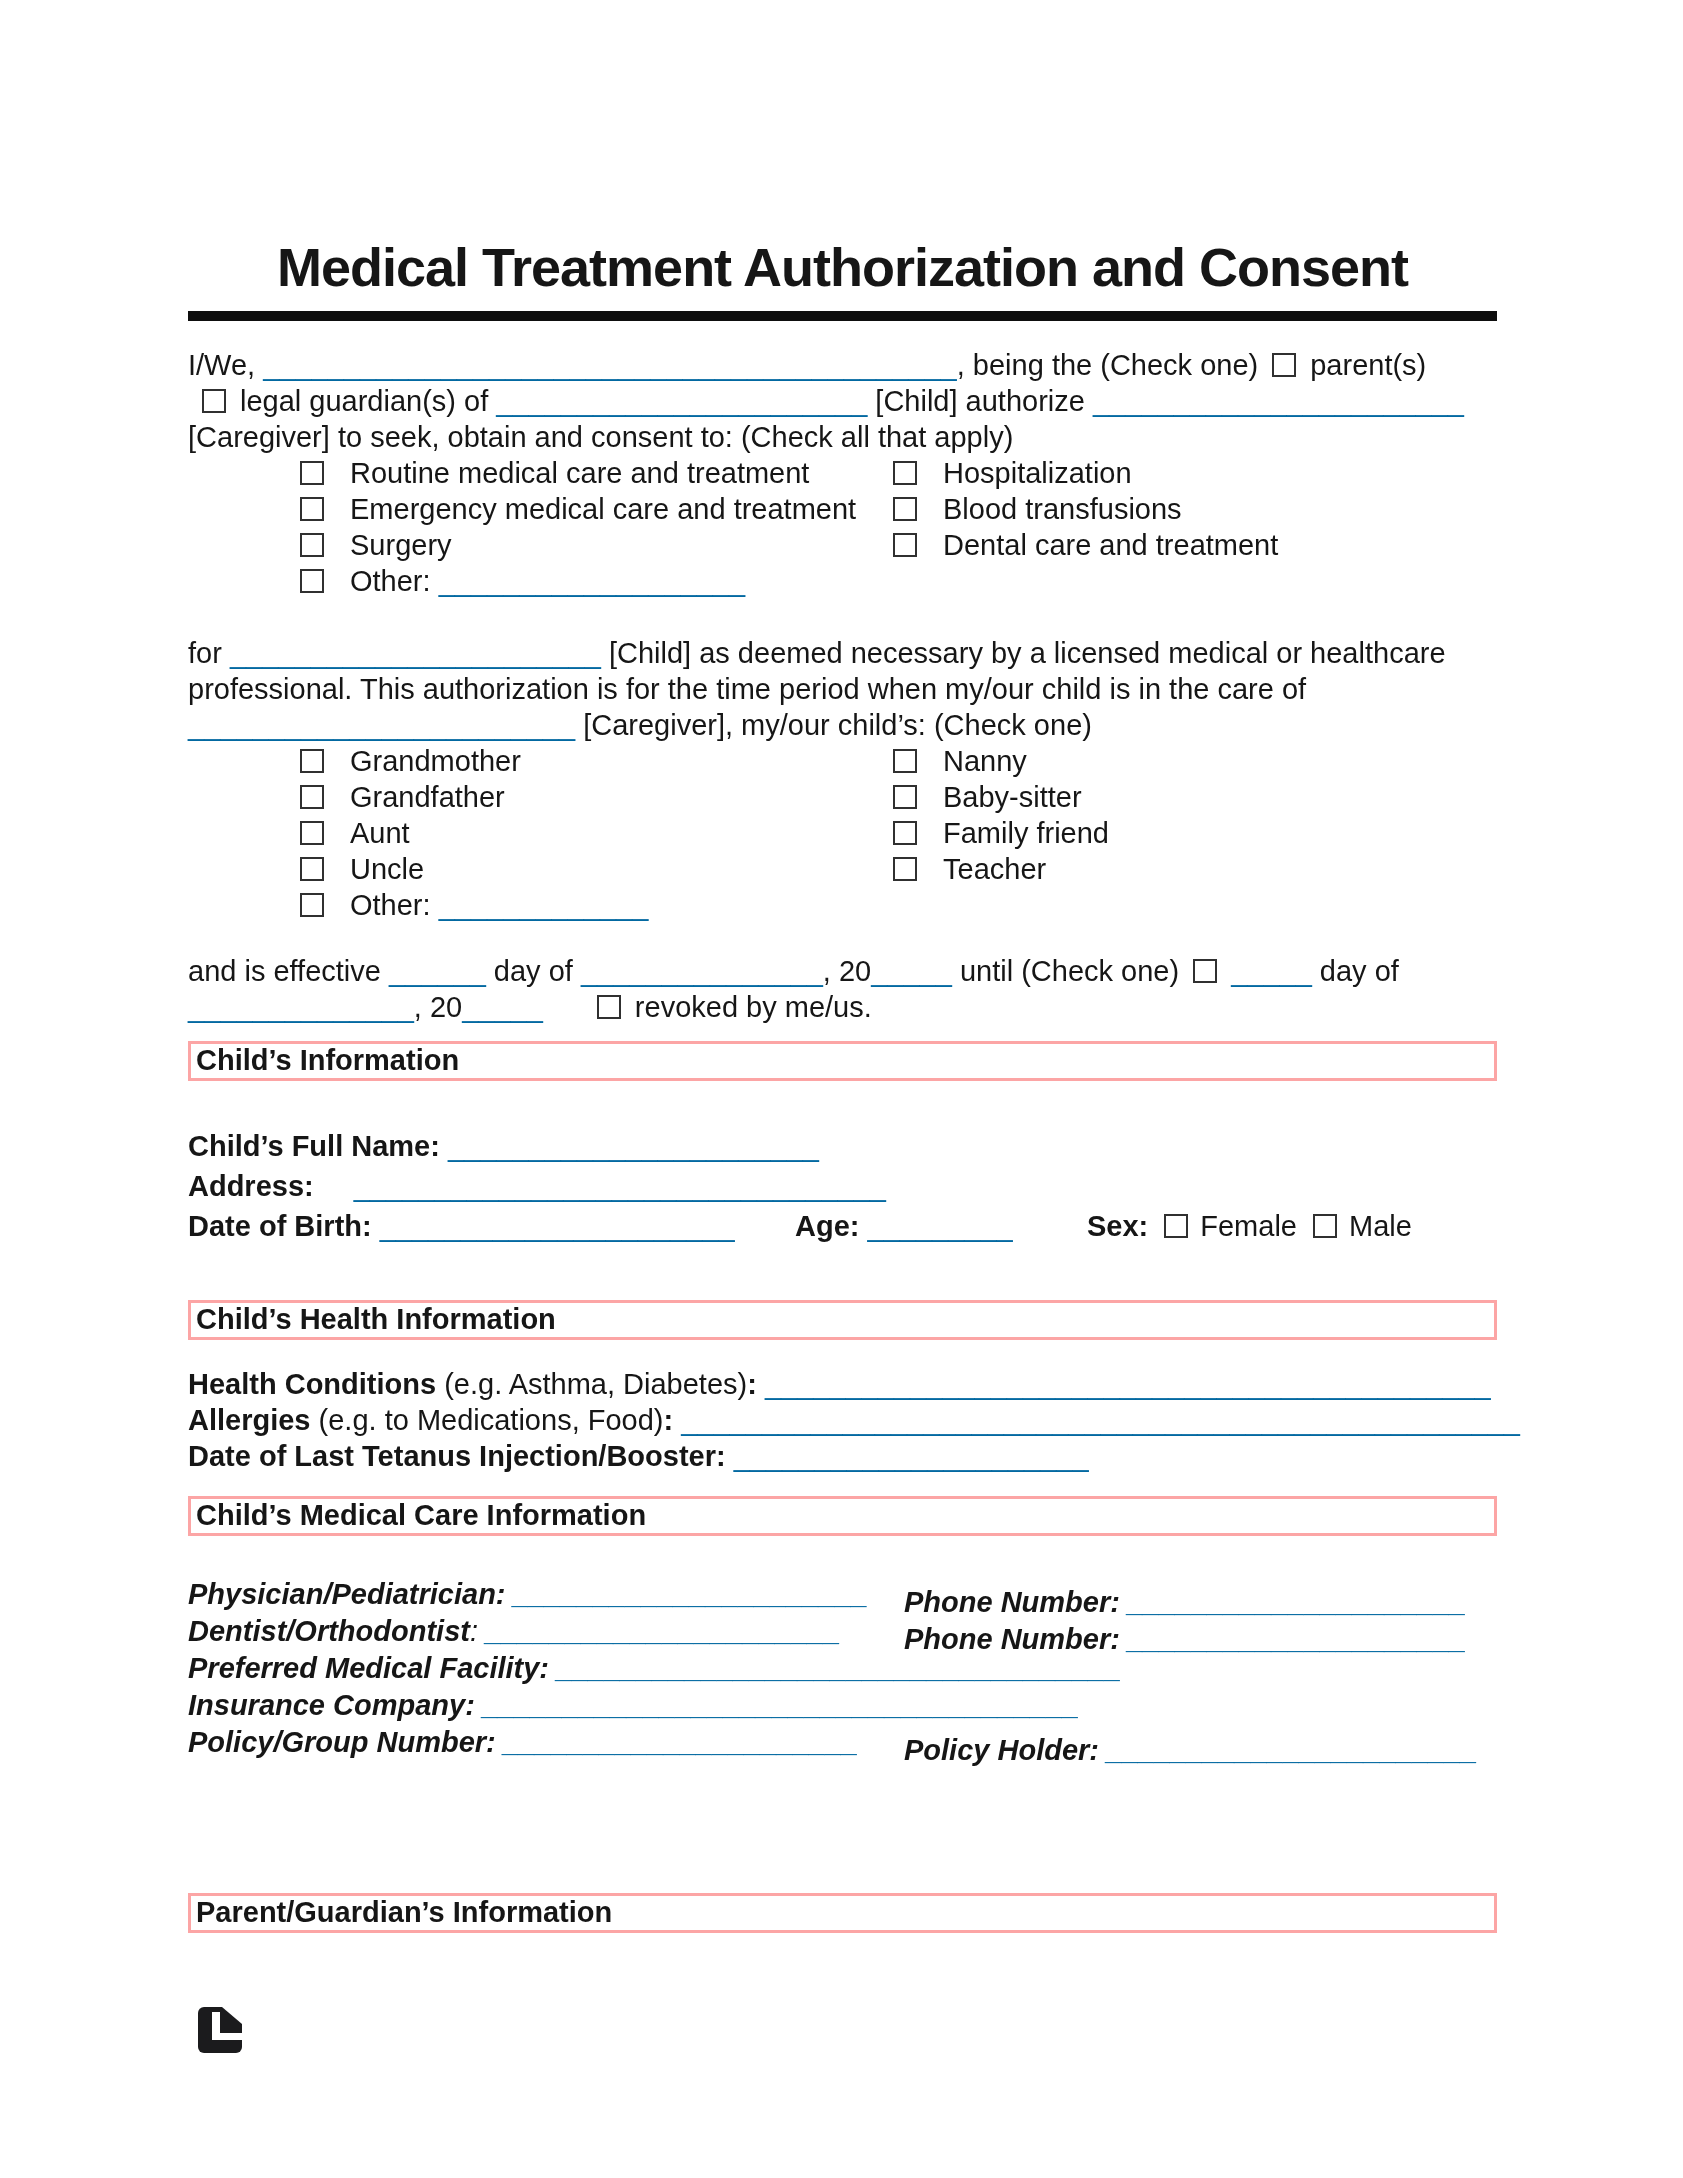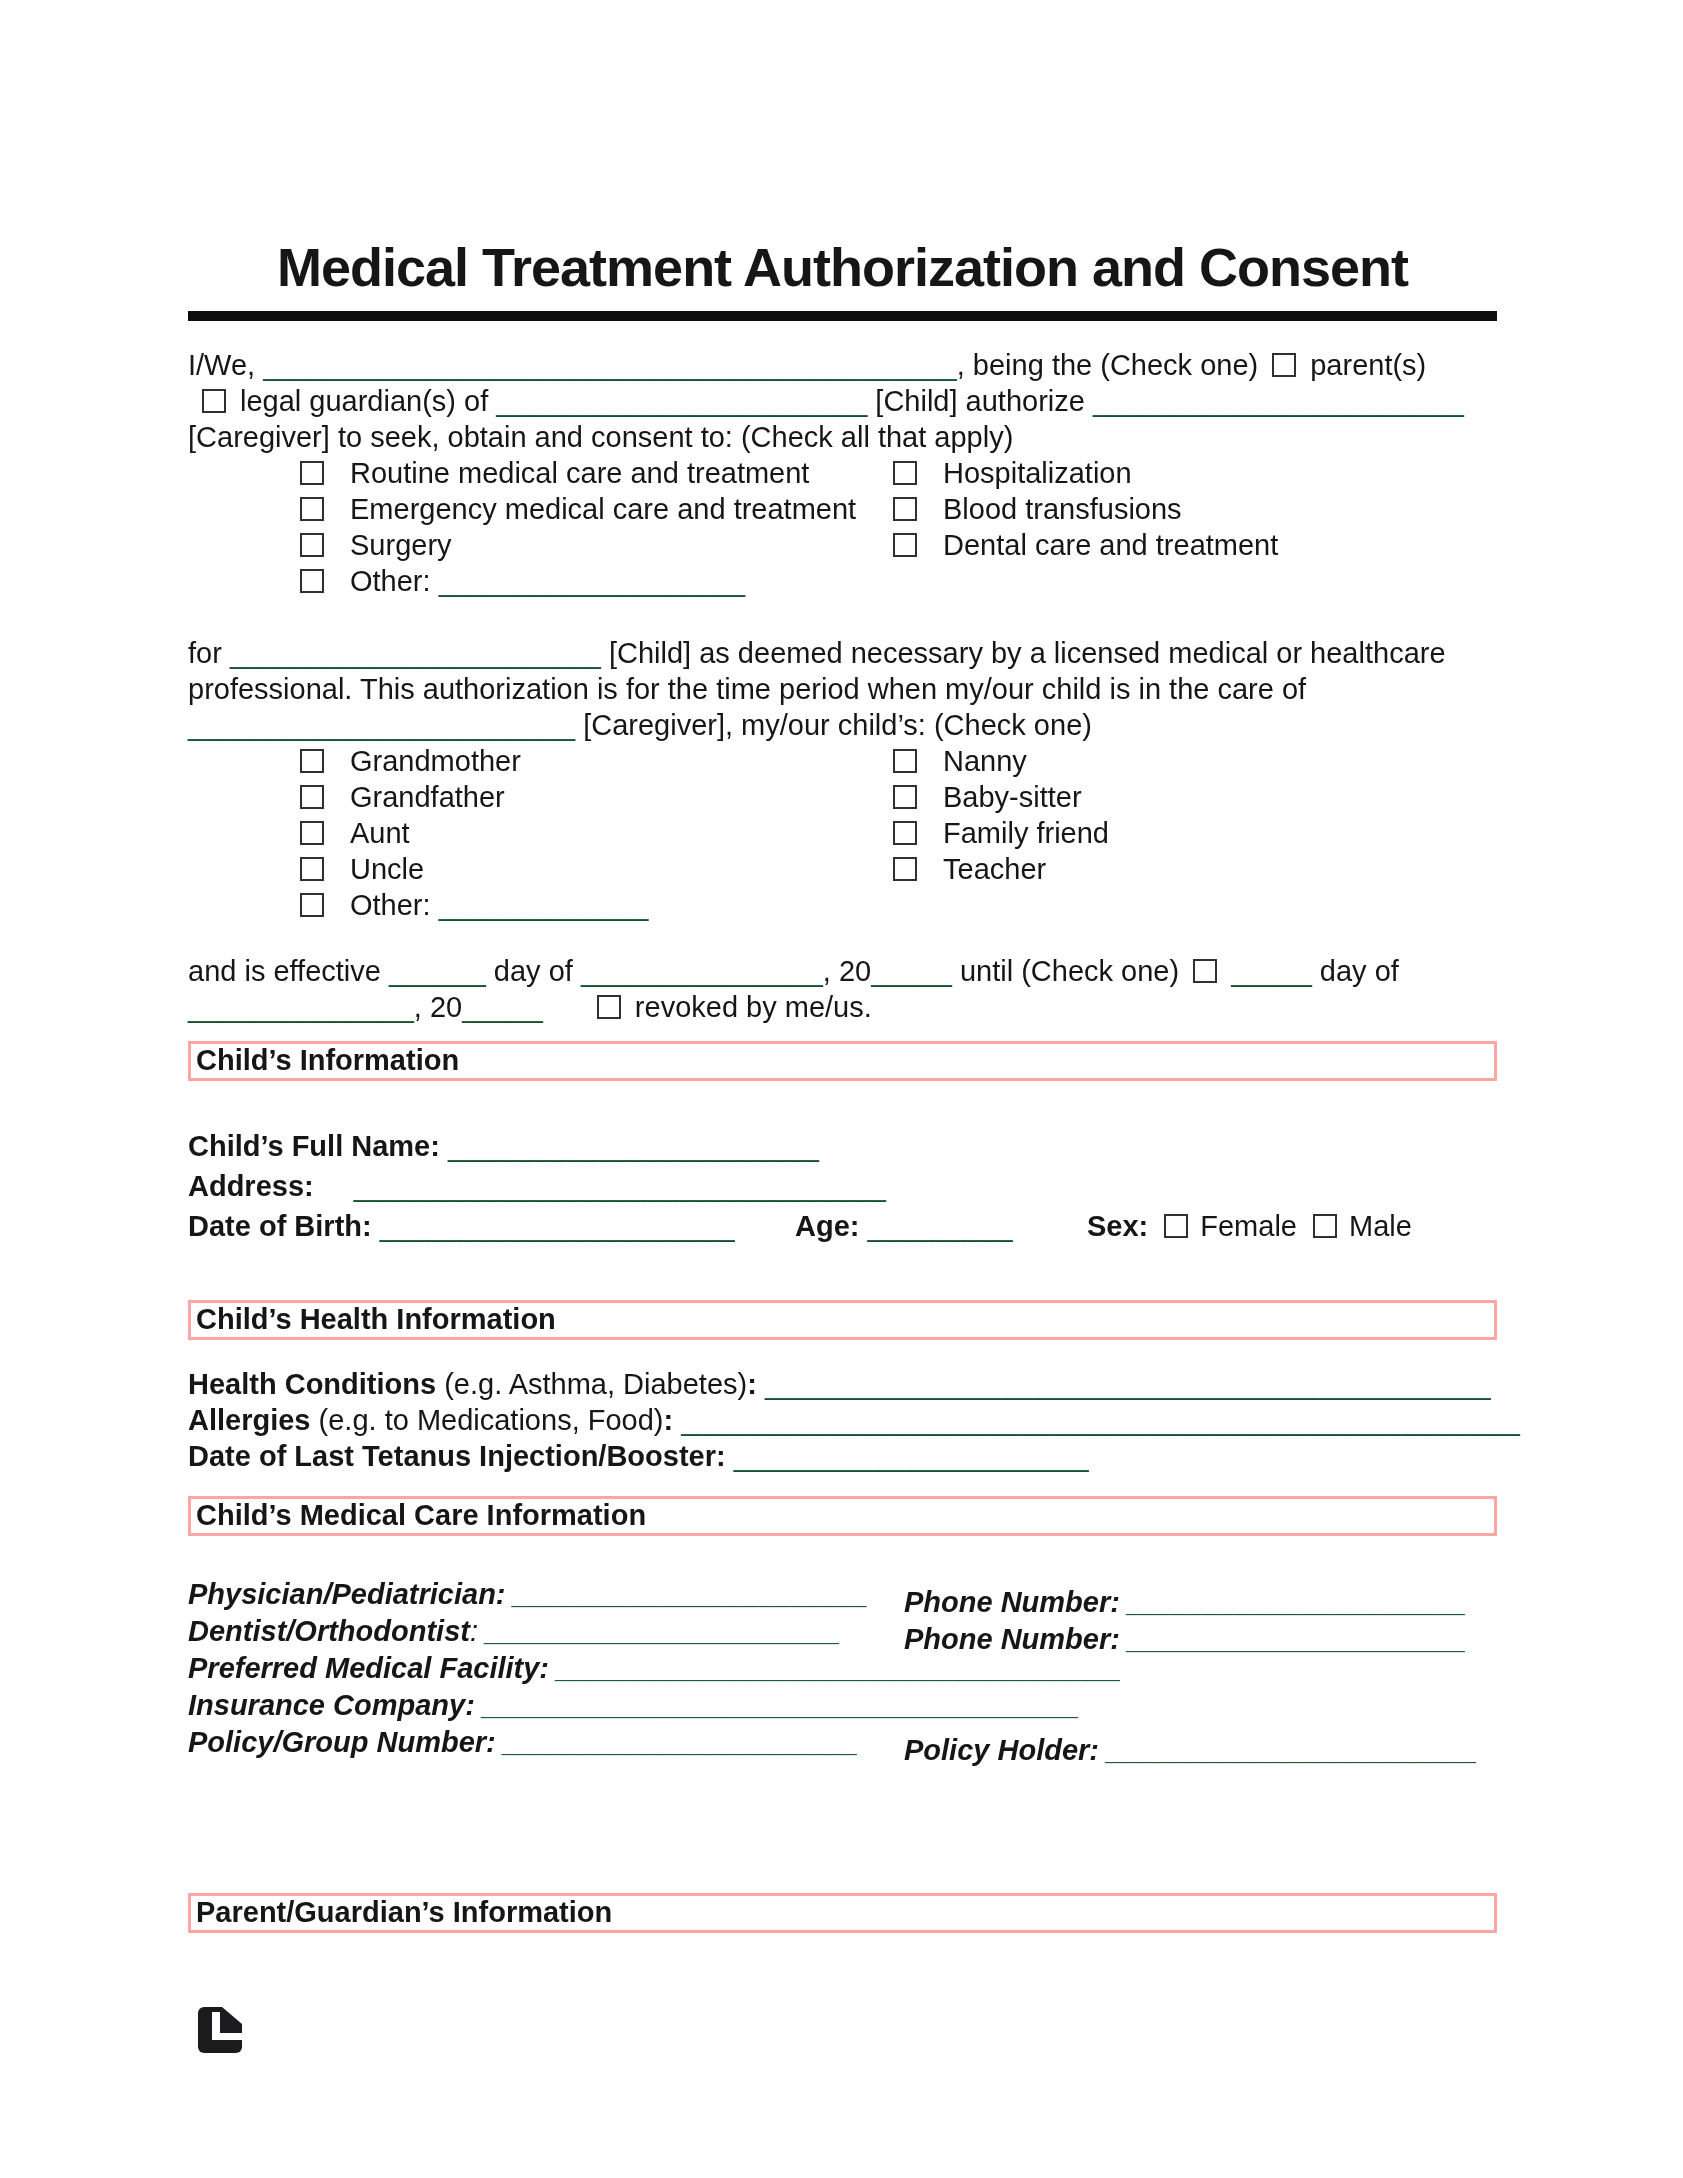--- a/index.html
+++ b/index.html
@@ -7,21 +7,21 @@
         font-family:"Liberation Sans","DejaVu Sans",sans-serif;color:#161616;}
   .content{position:absolute;left:188px;top:0;width:1309px;}
   .doc-title{margin-top:236px;font-size:54px;font-weight:bold;text-align:center;
              letter-spacing:-1px;line-height:63px;white-space:nowrap;}
   .title-rule{margin-top:12px;height:10px;background:#0e0e0e;}
   .block{margin:0;}
   .line{position:relative;height:36px;line-height:36px;font-size:29px;white-space:nowrap;}
   .section-box{box-sizing:border-box;height:40px;line-height:33px;border:3px solid #fca5a5;
                font-size:29px;font-weight:bold;padding-left:5px;white-space:nowrap;}
   .b{font-weight:bold;}
-  .blank{color:#14532d;}
+  .blank{color:#0369a1;}
   .cb{display:inline-block;width:20px;height:20px;border:2px solid #303030;background:#fff;
       margin:0 14px;vertical-align:-2px;}
   .slot-list .cb,.slot-col2check .cb{margin:0 26px 0 0;}
   .slot-sex .cb{margin:0 12px 0 16px;}
   .slot-list{margin-left:112px;}
   .slot-col2check{position:absolute;left:705px;top:0;}
   .slot-col2{position:absolute;left:716px;top:8px;}
   .slot-age{position:absolute;left:607px;top:0;}
   .slot-sex{position:absolute;left:899px;top:0;}
   .sp{display:inline-block;width:40px;}

